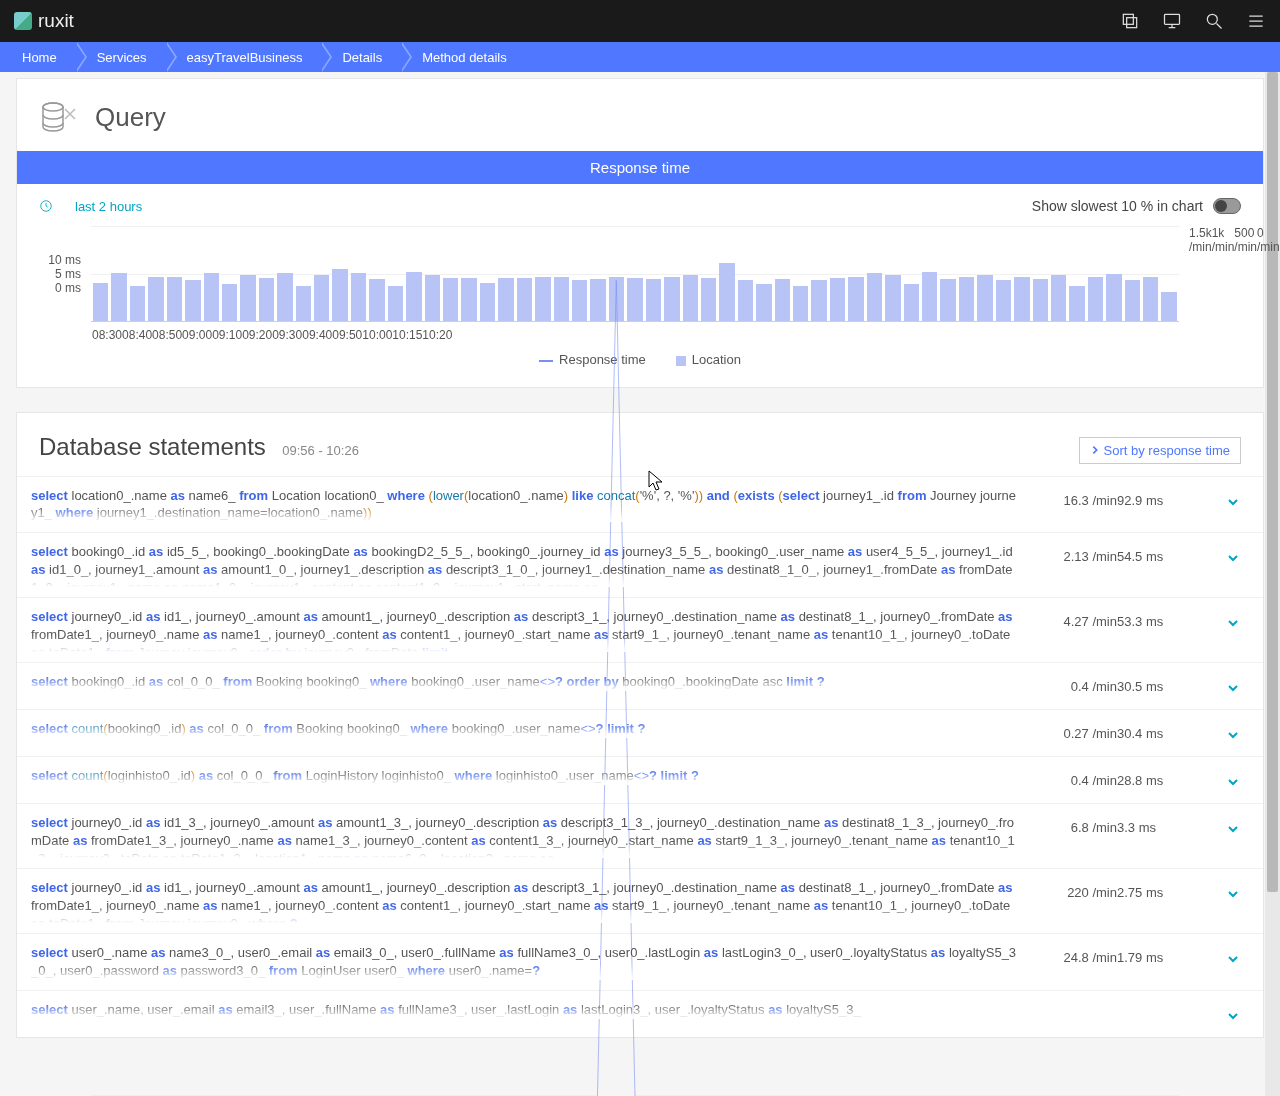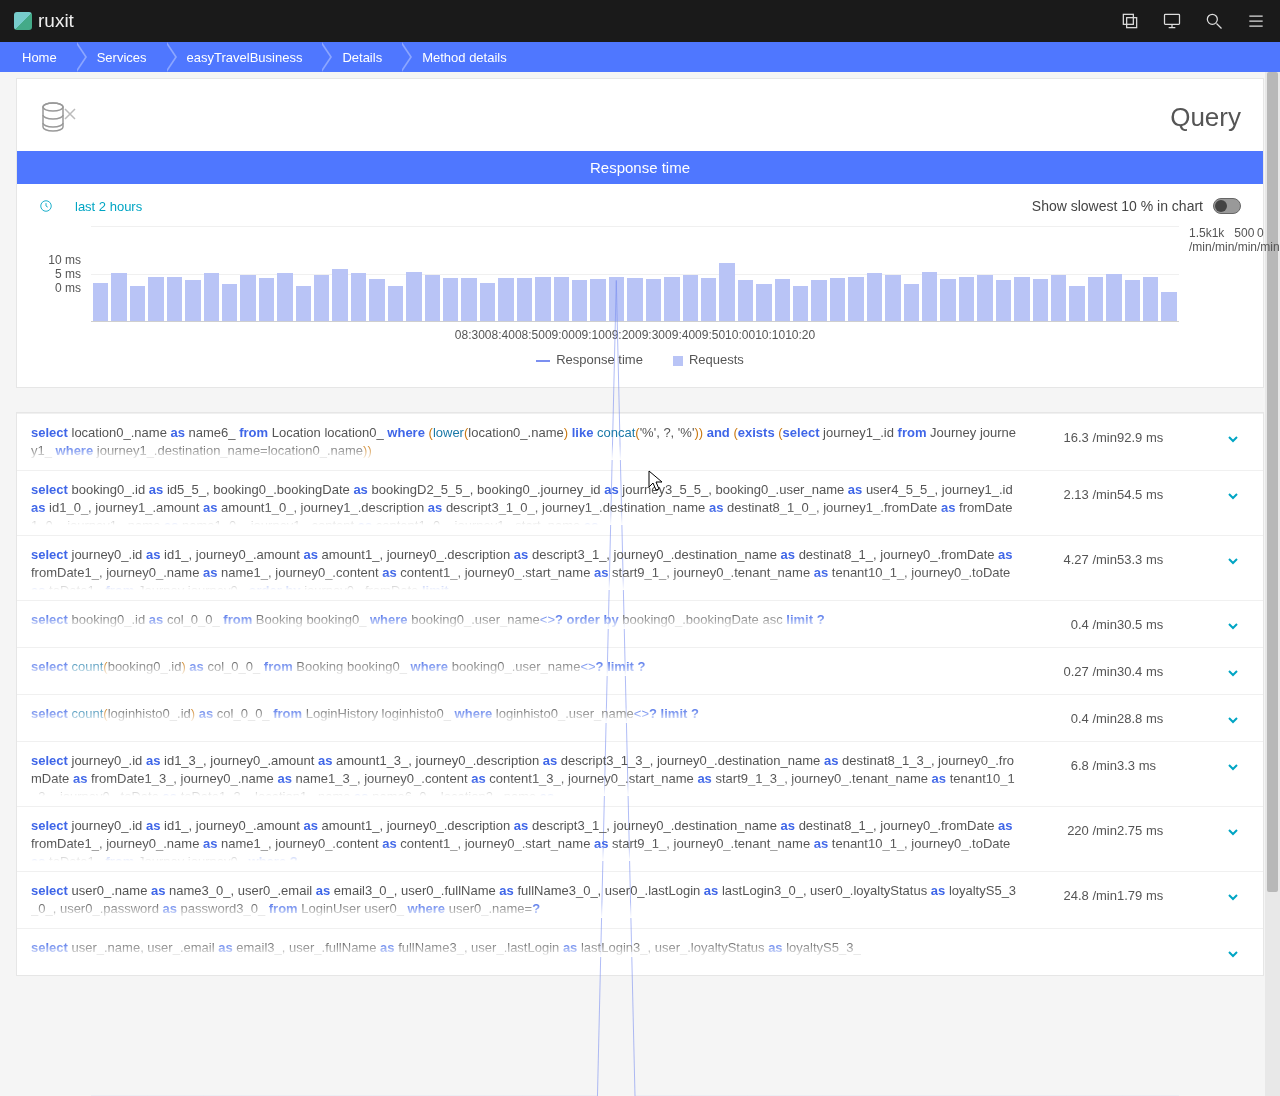--- a/index.html
+++ b/index.html
@@ -23,21 +23,21 @@
 
   
   .scrollbar-strip { position: absolute; right: 0; top: 72px; bottom: 0; width: 15px; background: #e8e8e8; }
   .scrollbar-thumb { position: absolute; left: 2px; right: 2px; top: 0; height: 820px; background: #b8b8b8; border-radius: 2px; }
 
   
   .main { position: absolute; left: 16px; right: 16px; top: 78px; }
 
   
   .card { background: #fff; border: 1px solid #e6e6e6; margin-bottom: 24px; }
-  .page-header { display: flex; align-items: center; gap: 16px; padding: 18px 22px 14px; justify-content: space-between; }
+  .page-header { display: flex; align-items: center; gap: 16px; padding: 18px 22px 14px; }
   .db-icon { width: 40px; height: 40px; display: inline-block; }
   .page-title { font-size: 26px; font-weight: 300; color: #555; }
 
   .tabrow { display: flex; padding: 0 0px; }
   .tab { flex: 1; text-align: center; padding: 8px 0; font-size: 15px; cursor: pointer; background: #eee; color: #555; }
   .tab.active { background: #4f77ff; color: #fff; }
 
   .chart-controls { display: flex; align-items: center; justify-content: space-between; padding: 14px 22px 6px; }
   .timerange { color: #00a5c4; font-size: 13px; display: flex; align-items: flex-start; gap: 22px; cursor: pointer; }
   .timerange svg { width: 14px; height: 14px; stroke: #00a5c4; fill: none; stroke-width: 1.5; }
@@ -48,21 +48,21 @@
   
   .chart-wrap { padding: 6px 22px 20px; }
   .chart-grid { display: grid; grid-template-columns: 46px 1fr 56px; grid-template-rows: auto auto; column-gap: 6px; }
   .yaxis-left { display: flex; flex-direction: column; justify-content: center; font-size: 12px; color: #555; text-align: right; height: 96px; padding-right: 4px;}
   .yaxis-right { display: flex; flex-direction: row; justify-content: space-between; font-size: 12px; color: #555; height: 96px; padding-left: 4px;}
   .plot { position: relative; height: 96px; border-bottom: 1px solid #cfcfcf; }
   .plot .gl { position: absolute; left: 0; right: 0; height: 1px; background: #f0f0f0; }
   .bars { position: absolute; left: 0; right: 0; bottom: 0; top: 0; display: flex; align-items: flex-end; gap: 3px; padding: 0 2px;}
   .bar { flex: 1; background: #b9c4f6; }
   .line { position: absolute; left: 0; right: 0; bottom: 0; top: 0; }
-  .xaxis { display: flex; justify-content: center; font-size: 12px; color: #555; padding: 6px 1px 0; }
+  .xaxis { display: flex; justify-content: flex-start; font-size: 12px; color: #555; padding: 6px 1px 0; }
   .legend { display: flex; justify-content: center; gap: 30px; padding: 10px 0 0; font-size: 13px; color: #555; }
   .legend .swatch-line { display:inline-block; width: 14px; height:2px; background:#7b8ff0; vertical-align:middle; margin-right:6px;}
   .legend .swatch-bar { display:inline-block; width:10px; height:10px; background:#b9c4f6; vertical-align:middle; margin-right:6px;}
 
   
   .stmts-head { display:flex; align-items:baseline; justify-content:space-between; padding: 20px 22px 12px; }
   .stmts-title { font-size: 24px; font-weight: 300; color: #444; }
   .stmts-sub { font-size: 13px; color:#888; margin-left:12px; }
   .sortbtn { border:1px solid #ccc; background:#fff; color:#4f77ff; font-size:13px; padding:5px 10px; cursor:pointer; display:flex; align-items:center; gap:4px; }
   .sortbtn svg { width:10px; height:10px; stroke:#4f77ff; fill:none; stroke-width:2;}
@@ -251,33 +251,45 @@
             <span>08:30</span>
             <span>08:40</span>
             <span>08:50</span>
             <span>09:00</span>
             <span>09:10</span>
             <span>09:20</span>
             <span>09:30</span>
             <span>09:40</span>
             <span>09:50</span>
             <span>10:00</span>
-            <span>10:10</span>
+            <span>10:15</span>
             <span>10:20</span>
           </div>
         <div></div>
       </div>
       <div class="legend">
         <span><span class="swatch-line"></span><span>Response time</span></span>
-        <span><span class="swatch-bar"></span><span>Requests</span></span>
+        <span><span class="swatch-bar"></span><span>Location</span></span>
       </div>
     </div>
   </div>
 
   <div class="card">
+    <div class="stmts-head">
+      <div>
+        <span class="stmts-title">Database statements</span>
+        <span class="stmts-sub">09:56 - 10:26</span>
+      </div>
+      <button class="sortbtn">
+        <svg viewBox="0 0 12 12">
+            <path d="M4 2l4 4-4 4"></path>
+          </svg>
+        <span>Sort by response time</span>
+      </button>
+    </div>
     <div id="stmts">
         <div class="stmt-row">
           <div class="sql"><span class="kw">select</span><span> location0_.name </span><span class="kw">as</span><span> name6_ </span><span class="kw">from</span><span> Location location0_ </span><span class="kw">where</span><span> </span><span class="paren">(</span><span class="fn">lower</span><span class="paren">(</span><span>location0_.name</span><span class="paren">)</span><span> </span><span class="kw">like</span><span> </span><span class="fn">concat</span><span class="paren">(</span><span>'%', ?, '%'</span><span class="paren">))</span><span> </span><span class="kw">and</span><span> </span><span class="paren">(</span><span class="kw">exists</span><span> </span><span class="paren">(</span><span class="kw">select</span><span> journey1_.id </span><span class="kw">from</span><span> Journey journey1_ </span><span class="kw">where</span><span> journey1_.destination_name=location0_.name</span><span class="paren">))</span><div class="fade"></div></div>
           <div class="rate">16.3 /min</div>
           <div class="resp">92.9 ms</div>
           <div class="expand"><svg viewBox="0 0 14 14">
               <path d="M3 5l4 4 4-4"></path>
             </svg></div>
         </div>
         <div class="stmt-row">

